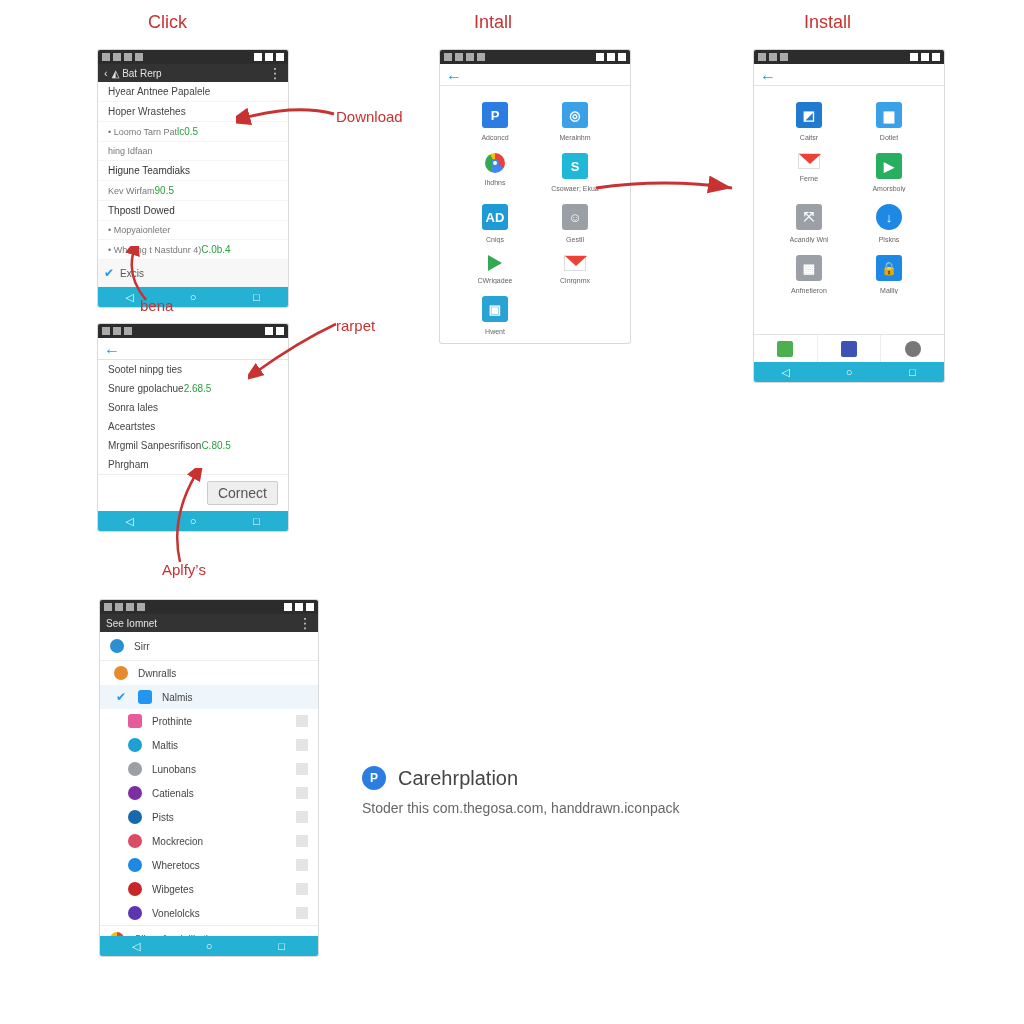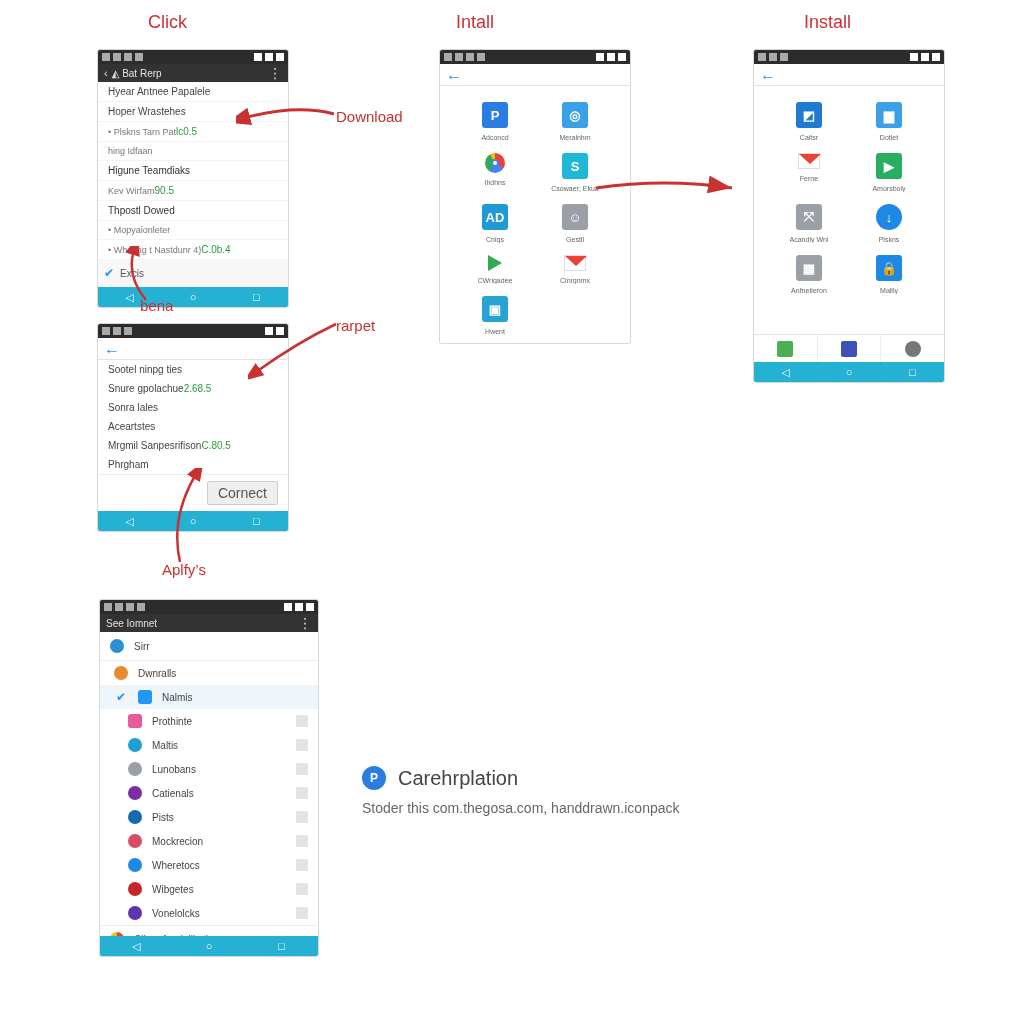--- a/index.html
+++ b/index.html
@@ -61,21 +61,21 @@
   .cap-sub { font-size: 14px; color: #666; }
 
   
   .anno { position: absolute; color: #c83232; font-size: 15px; }
   .arrow { position: absolute; }
 </style>
 </head>
 <body>
 
 <div class="heading" style="left:148px; top:12px;">Click</div>
-<div class="heading" style="left:456px; top:12px;">Intall</div>
+<div class="heading" style="left:474px; top:12px;">Intall</div>
 <div class="heading" style="left:804px; top:12px;">Install</div>
 
 <div class="phone" style="left:98px; top:50px; width:190px;">
   <div class="statusbar">
     <div class="sb-left">
         <span class="sb-ico"></span>
         <span class="sb-ico"></span>
         <span class="sb-ico"></span>
         <span class="sb-ico"></span>
       </div>
@@ -95,21 +95,21 @@
   <div class="list" id="p1-list">
       <div class="row">
         <span class="lbl">Hyear Antnee Papalele</span>
         <span class="val"></span>
       </div>
       <div class="row">
         <span class="lbl">Hoper Wrastehes</span>
         <span class="val"></span>
       </div>
       <div class="row sub">
-        <span class="lbl">• Plskns Tarn Pat</span>
+        <span class="lbl">• Loomo Tarn Pat</span>
         <span class="val">lc0.5</span>
       </div>
       <div class="row sub">
         <span class="lbl">hing Idfaan</span>
         <span class="val"></span>
       </div>
       <div class="row head">
         <span class="lbl">Higune Teamdiaks</span>
         <span class="val"></span>
       </div>

